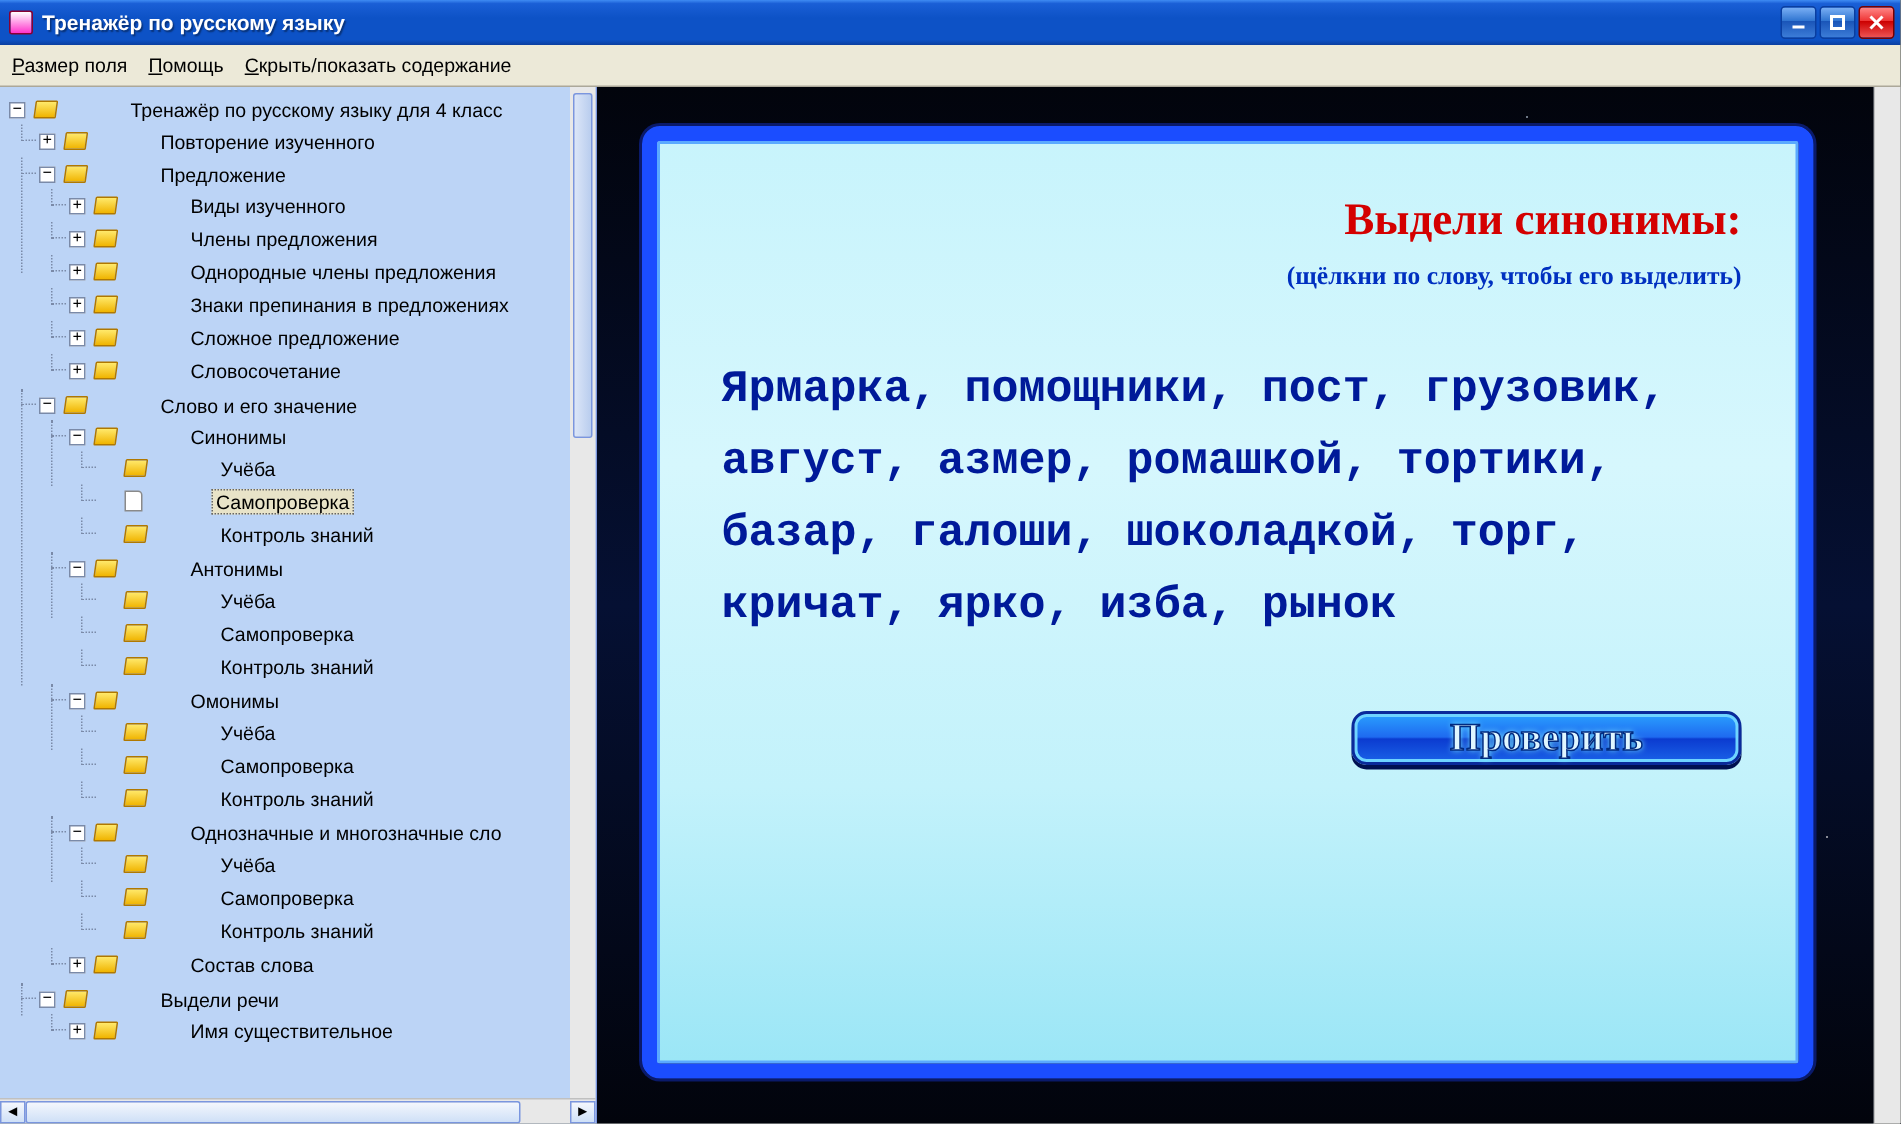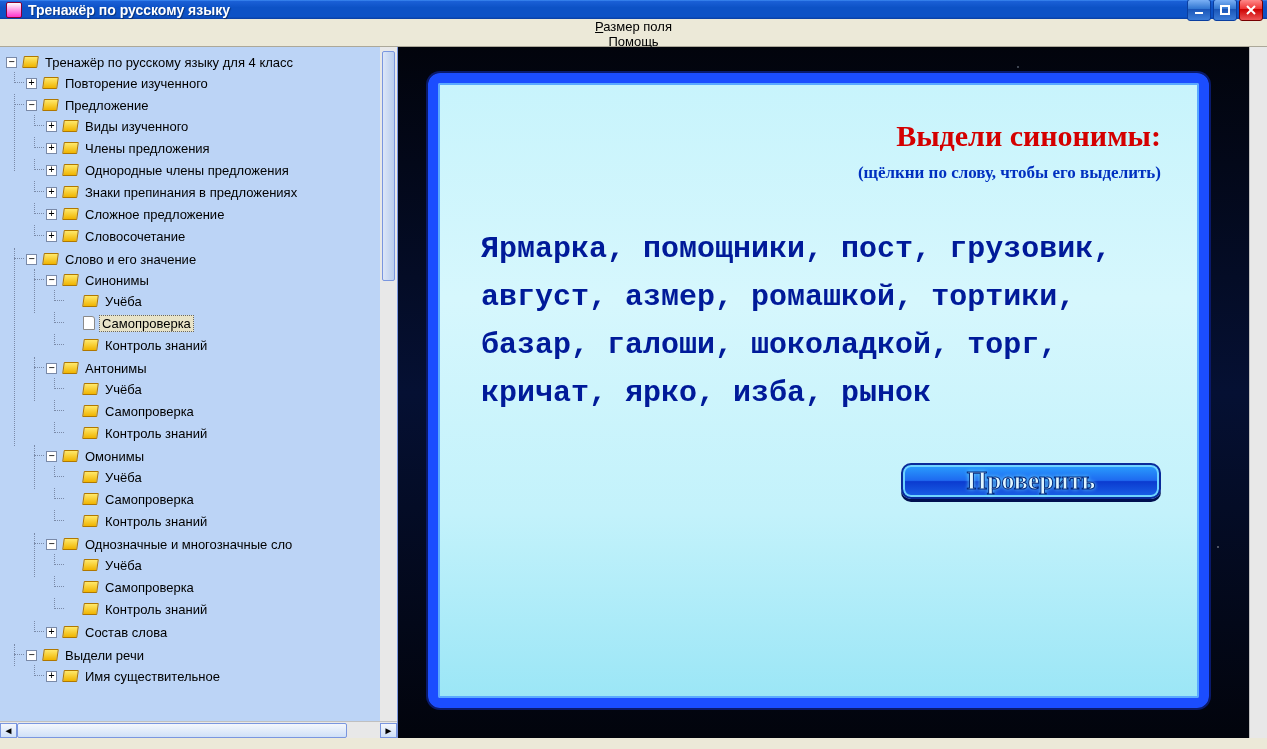--- a/index.html
+++ b/index.html
@@ -1,21 +1,21 @@
 <!DOCTYPE html>
 <html><head>
 <meta charset="utf-8">
 <style>
   * { box-sizing: border-box; }
   html, body { margin: 0; padding: 0; font-family: Tahoma, Arial, sans-serif; font-size: 13px; }
   body { width: 1267px; height: 749px; overflow: hidden; background: #ece9d8; }
 
   
   .titlebar {
-    height: 19px;
+    height: 30px;
     background: linear-gradient(to bottom, #3f8cf3 0%, #1a5fd6 8%, #0d52c6 40%, #0d52c6 88%, #0a3ea0 100%);
     display: flex; align-items: center; color: #fff; font-weight: bold;
     padding: 0 4px 0 6px;
   }
   .titlebar .app-icon {
     width: 16px; height: 16px; margin-right: 6px; display: inline-block;
     background: linear-gradient(#fff,#f3c);
     border: 1px solid #803; border-radius: 2px;
   }
   .titlebar .title { flex: 1; font-size: 14px; text-shadow: 1px 1px 1px rgba(0,0,0,.4); }
@@ -25,23 +25,22 @@
     background: linear-gradient(to bottom, #7ab0f5, #2f74d0 45%, #1a55b8 46%, #3c7dd8);
     border: 1px solid #0a3ea0; position: relative;
   }
   .winbtn.close { background: linear-gradient(to bottom,#f88,#e33 45%,#c00 46%,#e55); border-color:#700;}
   .winbtn svg { position:absolute; inset:0; margin:auto; }
 
   
   .menubar {
     height: 28px; background:#ece9d8;
     border-bottom: 1px solid #aca899;
-    display:flex; align-items:center; padding: 0 8px; 
+    display:flex; align-items:center; padding: 0 8px; gap: 14px;
     font-size: 13px;
-    flex-direction: column;
   }
   .menubar .menuitem { cursor: default; }
   .menubar .hot { text-decoration: underline; }
 
   
   .work {
     display:flex; height: calc(749px - 30px - 28px);
     background:#fff;
   }
 
@@ -75,21 +74,21 @@
   .book {
     width:15px; height:12px; display:inline-block; position:relative;
     background: linear-gradient(#ffe96b,#f0b400);
     border:1px solid #b07800; transform: skewX(-8deg); border-radius:1px;
   }
   .page-ic {
     width:12px; height:14px; display:inline-block;
     background:#fff; border:1px solid #8a8a8a; position:relative;
     border-top-right-radius:3px;
   }
-  .label { padding: 1px 3px; }
+  .label { padding: 1px 3px; margin-left: 42px; }
   .label.sel { background:#e8e3c8; border:1px dotted #666; padding:0 2px; }
 
   
   .tree-vscroll {
     position:absolute; right:0; top:0; bottom:17px; width:17px;
     background:#e8e8e8;
   }
   .tree-vscroll .thumb {
     position:absolute; left:2px; right:2px; top:4px; height:230px;
     background:linear-gradient(to right,#dce6f8,#b9cdee);

